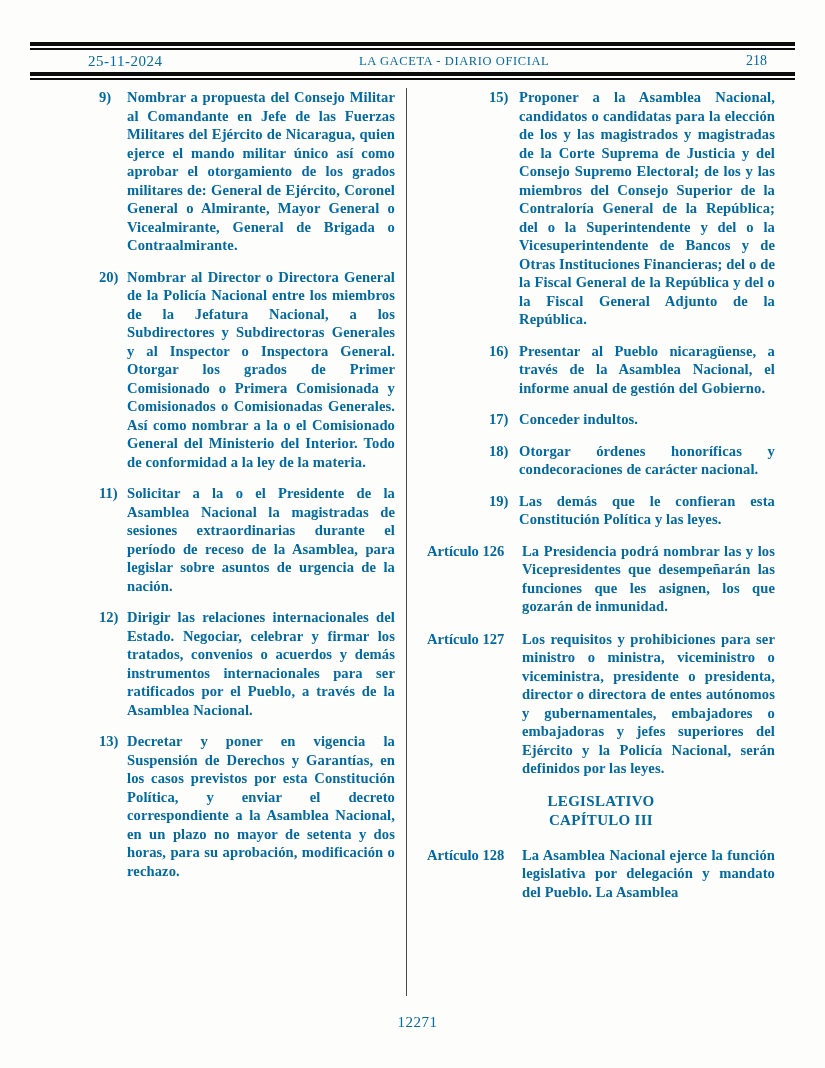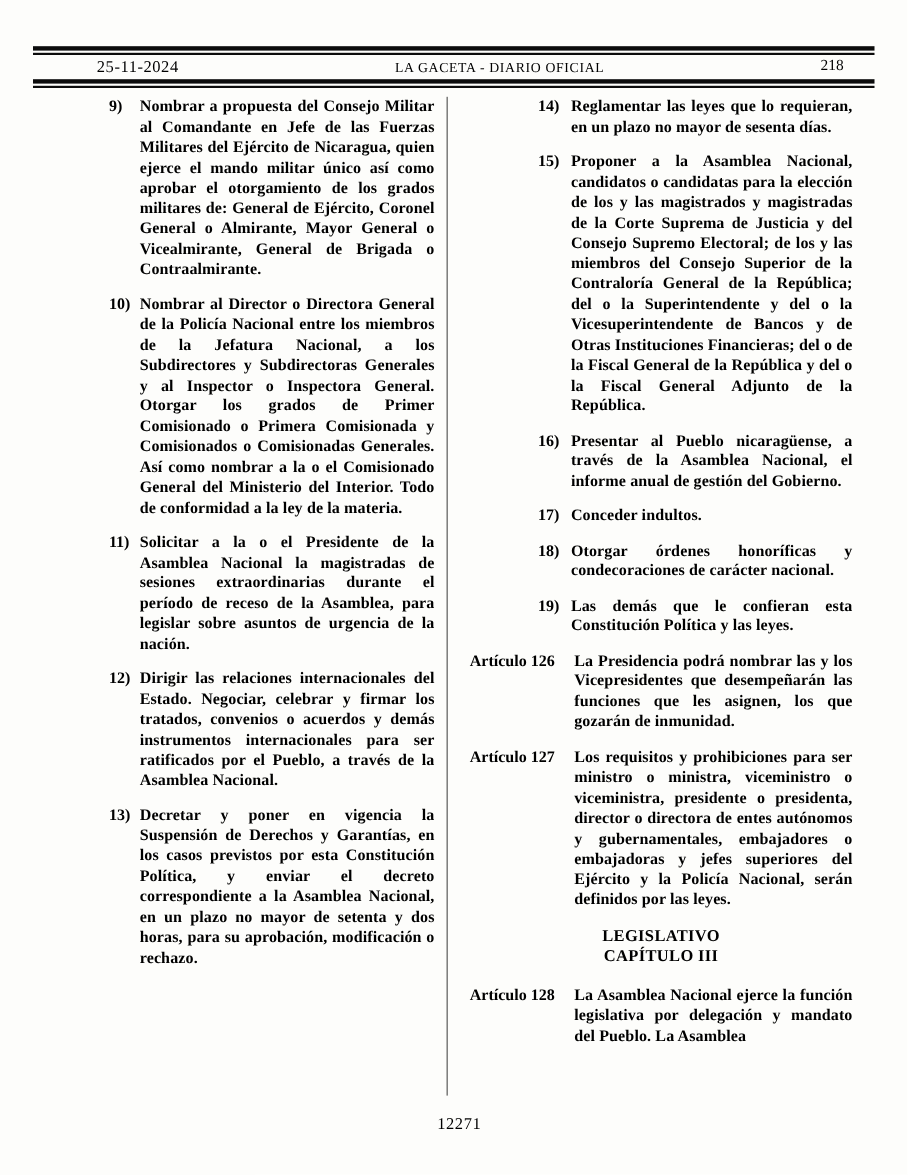--- a/index.html
+++ b/index.html
@@ -1,18 +1,18 @@
 <!DOCTYPE html>
 <html><head>
 <meta charset="utf-8">
 <style>
   html,body{margin:0;padding:0;background:#ffffff;}
   .page{
     position:relative;width:825px;height:1068px;background:#fdfdfb;
-    font-family:"Liberation Serif", serif;color:#000000;overflow:hidden;
+    font-family:"Liberation Serif", serif;color:#0369a1;overflow:hidden;
   }
   
   .masthead{position:absolute;top:42px;left:30px;right:30px;}
   .rule{background:#0c0c0c;}
   .rule-thick{height:4px;}
   .rule-thin{height:2px;margin-top:2px;}
   .mast-row{
     display:flex;align-items:center;justify-content:space-between;
     height:22px;padding:0 28px 0 58px;font-size:15px;font-weight:400;
   }
@@ -70,45 +70,41 @@
   </div>
 
   <div class="body">
 
     <div class="col-left">
       <div class="item">
         <span class="num">9)</span>
         <p class="txt">Nombrar a propuesta del Consejo Militar al Comandante en Jefe de las Fuerzas Militares del Ejército de Nicaragua, quien ejerce el mando militar único así como aprobar el otorgamiento de los grados militares de: General de Ejército, Coronel General o Almirante, Mayor General o Vicealmirante, General de Brigada o Contraalmirante.</p>
       </div>
       <div class="item">
-        <span class="num">10)</span>
+        <span class="num">20)</span>
         <p class="txt">Nombrar al Director o Directora General de la Policía Nacional entre los miembros de la Jefatura Nacional, a los Subdirectores y Subdirectoras Generales y al Inspector o Inspectora General. Otorgar los grados de Primer Comisionado o Primera Comisionada y Comisionados o Comisionadas Generales. Así como nombrar a la o el Comisionado General del Ministerio del Interior. Todo de conformidad a la ley de la materia.</p>
       </div>
       <div class="item">
         <span class="num">11)</span>
         <p class="txt">Solicitar a la o el Presidente de la Asamblea Nacional la magistradas de sesiones extraordinarias durante el período de receso de la Asamblea, para legislar sobre asuntos de urgencia de la nación.</p>
       </div>
       <div class="item">
         <span class="num">12)</span>
         <p class="txt">Dirigir las relaciones internacionales del Estado. Negociar, celebrar y firmar los tratados, convenios o acuerdos y demás instrumentos internacionales para ser ratificados por el Pueblo, a través de la Asamblea Nacional.</p>
       </div>
       <div class="item">
         <span class="num">13)</span>
         <p class="txt">Decretar y poner en vigencia la Suspensión de Derechos y Garantías, en los casos previstos por esta Constitución Política, y enviar el decreto correspondiente a la Asamblea Nacional, en un plazo no mayor de setenta y dos horas, para su aprobación, modificación o rechazo.</p>
       </div>
     </div>
 
     <div class="divider"></div>
 
     <div class="col-right">
       <div class="r-items">
-        <div class="item">
-          <span class="num">14)</span>
-          <p class="txt">Reglamentar las leyes que lo requieran, en un plazo no mayor de sesenta días.</p>
-        </div>
         <div class="item">
           <span class="num">15)</span>
           <p class="txt">Proponer a la Asamblea Nacional, candidatos o candidatas para la elección de los y las magistrados y magistradas de la Corte Suprema de Justicia y del Consejo Supremo Electoral; de los y las miembros del Consejo Superior de la Contraloría General de la República; del o la Superintendente y del o la Vicesuperintendente de Bancos y de Otras Instituciones Financieras; del o de la Fiscal General de la República y del o la Fiscal General Adjunto de la República.</p>
         </div>
         <div class="item">
           <span class="num">16)</span>
           <p class="txt">Presentar al Pueblo nicaragüense, a través de la Asamblea Nacional, el informe anual de gestión del Gobierno.</p>
         </div>
         <div class="item">
           <span class="num">17)</span>

